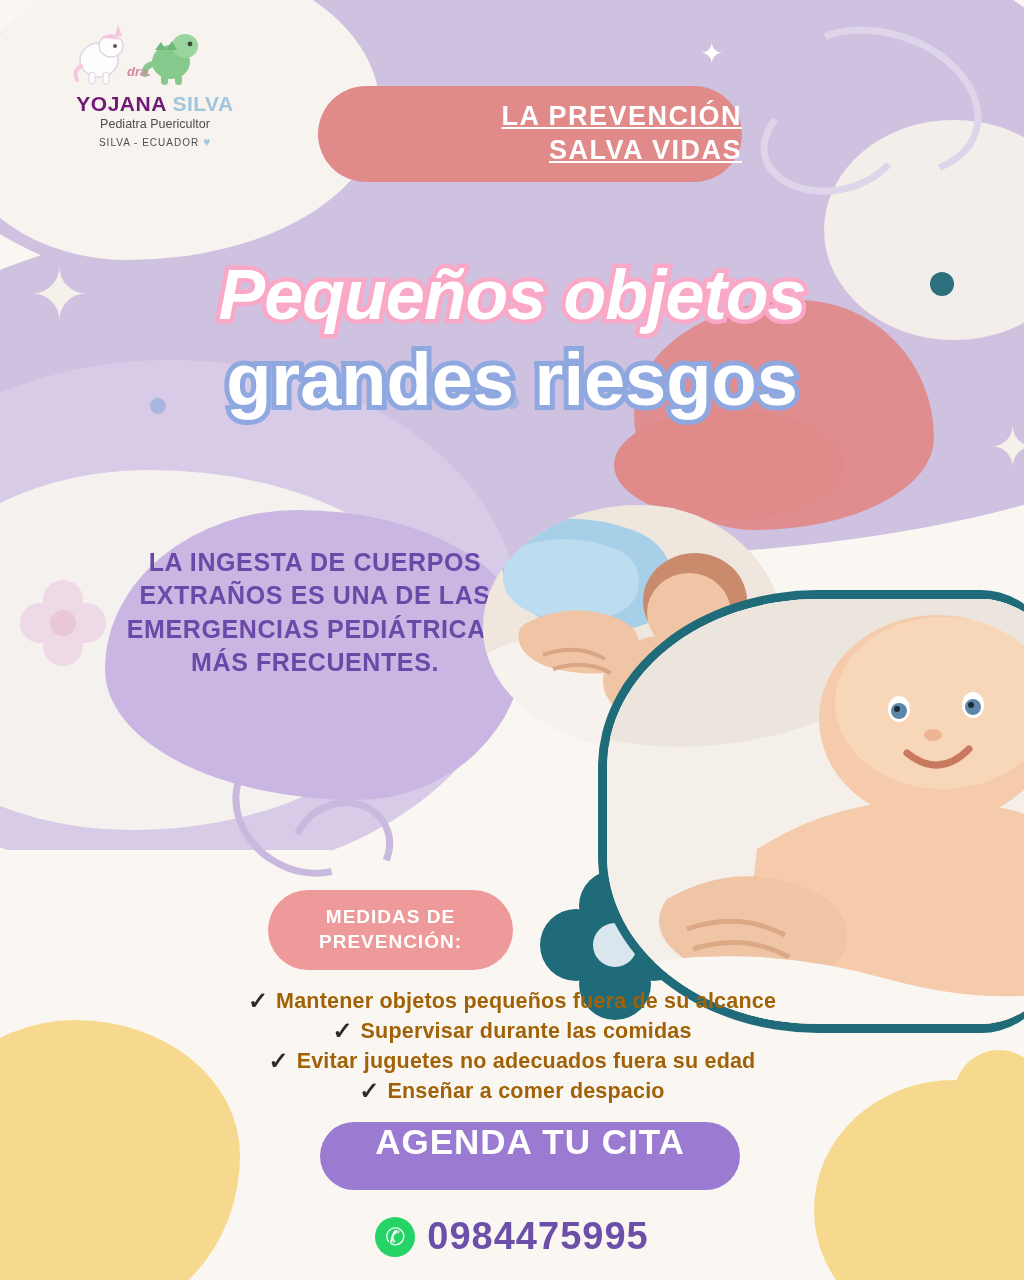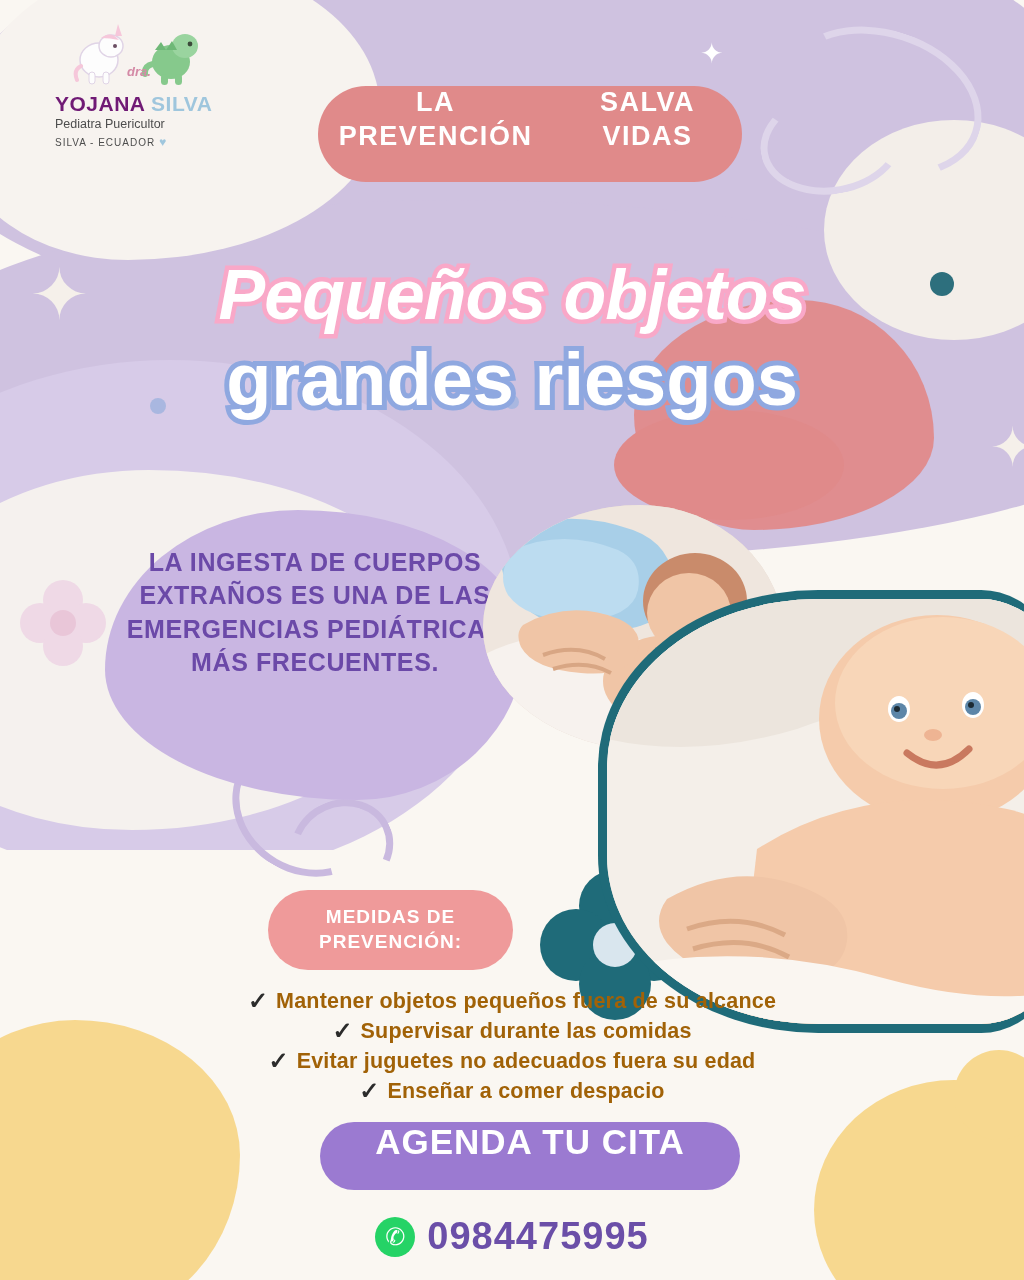--- a/index.html
+++ b/index.html
@@ -81,40 +81,41 @@
   .flower .petal{position:absolute;border-radius:50%;}
   .flower.f1{left:20px;top:580px;width:86px;height:86px;}
   .flower.f1 .petal{background:#efd9e6;width:40px;height:40px;}
   .flower.f1 .c{background:#e9c6d8;width:26px;height:26px;left:30px;top:30px;}
 
   .flower.teal{left:540px;top:870px;width:150px;height:150px;}
   .flower.teal .petal{background:#1f6b79;width:72px;height:72px;}
   .flower.teal .c{background:#d9e6ee;width:44px;height:44px;left:53px;top:53px;}
 
   
-  .logo{position:absolute;left:55px;top:18px;width:200px;}
+  .logo{position:absolute;left:55px;top:18px;width:200px;text-align:center;}
   .logo .art{height:72px;position:relative;}
   .logo .uni{position:absolute;left:16px;top:2px;width:60px;height:66px;}
   .logo .dino{position:absolute;left:86px;top:6px;width:62px;height:62px;}
   .logo .dra{font-size:13px;color:#d48aa6;font-style:italic;font-weight:bold;
     position:absolute;left:72px;top:46px;}
   .logo .name{font-size:21px;font-weight:bold;letter-spacing:.5px;margin-top:2px;}
   .logo .name .y{color:#701a75;}
   .logo .name .s{color:#9fc6dd;}
   .logo .sub{font-size:12.5px;color:#4d4d4d;margin-top:1px;}
   .logo .city{font-size:10px;color:#4d4d4d;letter-spacing:1px;margin-top:4px;}
   .logo .heart{color:#9fc6dd;font-size:12px;}
 
   
   .pill-top{
     position:absolute;left:318px;top:86px;width:424px;height:96px;
     background:#e08a8a;border-radius:60px;color:#fff;
-    display:flex;flex-direction:row;align-items:flex-start;justify-content:center;
+    display:flex;flex-direction:column;align-items:flex-end;justify-content:center;
     font-weight:bold;font-size:27px;letter-spacing:1.5px;line-height:1.25;
     text-align:center;
+    text-decoration:underline;
   }
 
   
   .headline{position:absolute;left:0;top:255px;width:1024px;text-align:center;}
   .h1{
     font-size:70px;font-weight:bold;color:#ffffff;letter-spacing:-1px;
     -webkit-text-stroke:9px #f9a8c8;paint-order:stroke fill;
     font-style:italic;
   }
   .h2{

